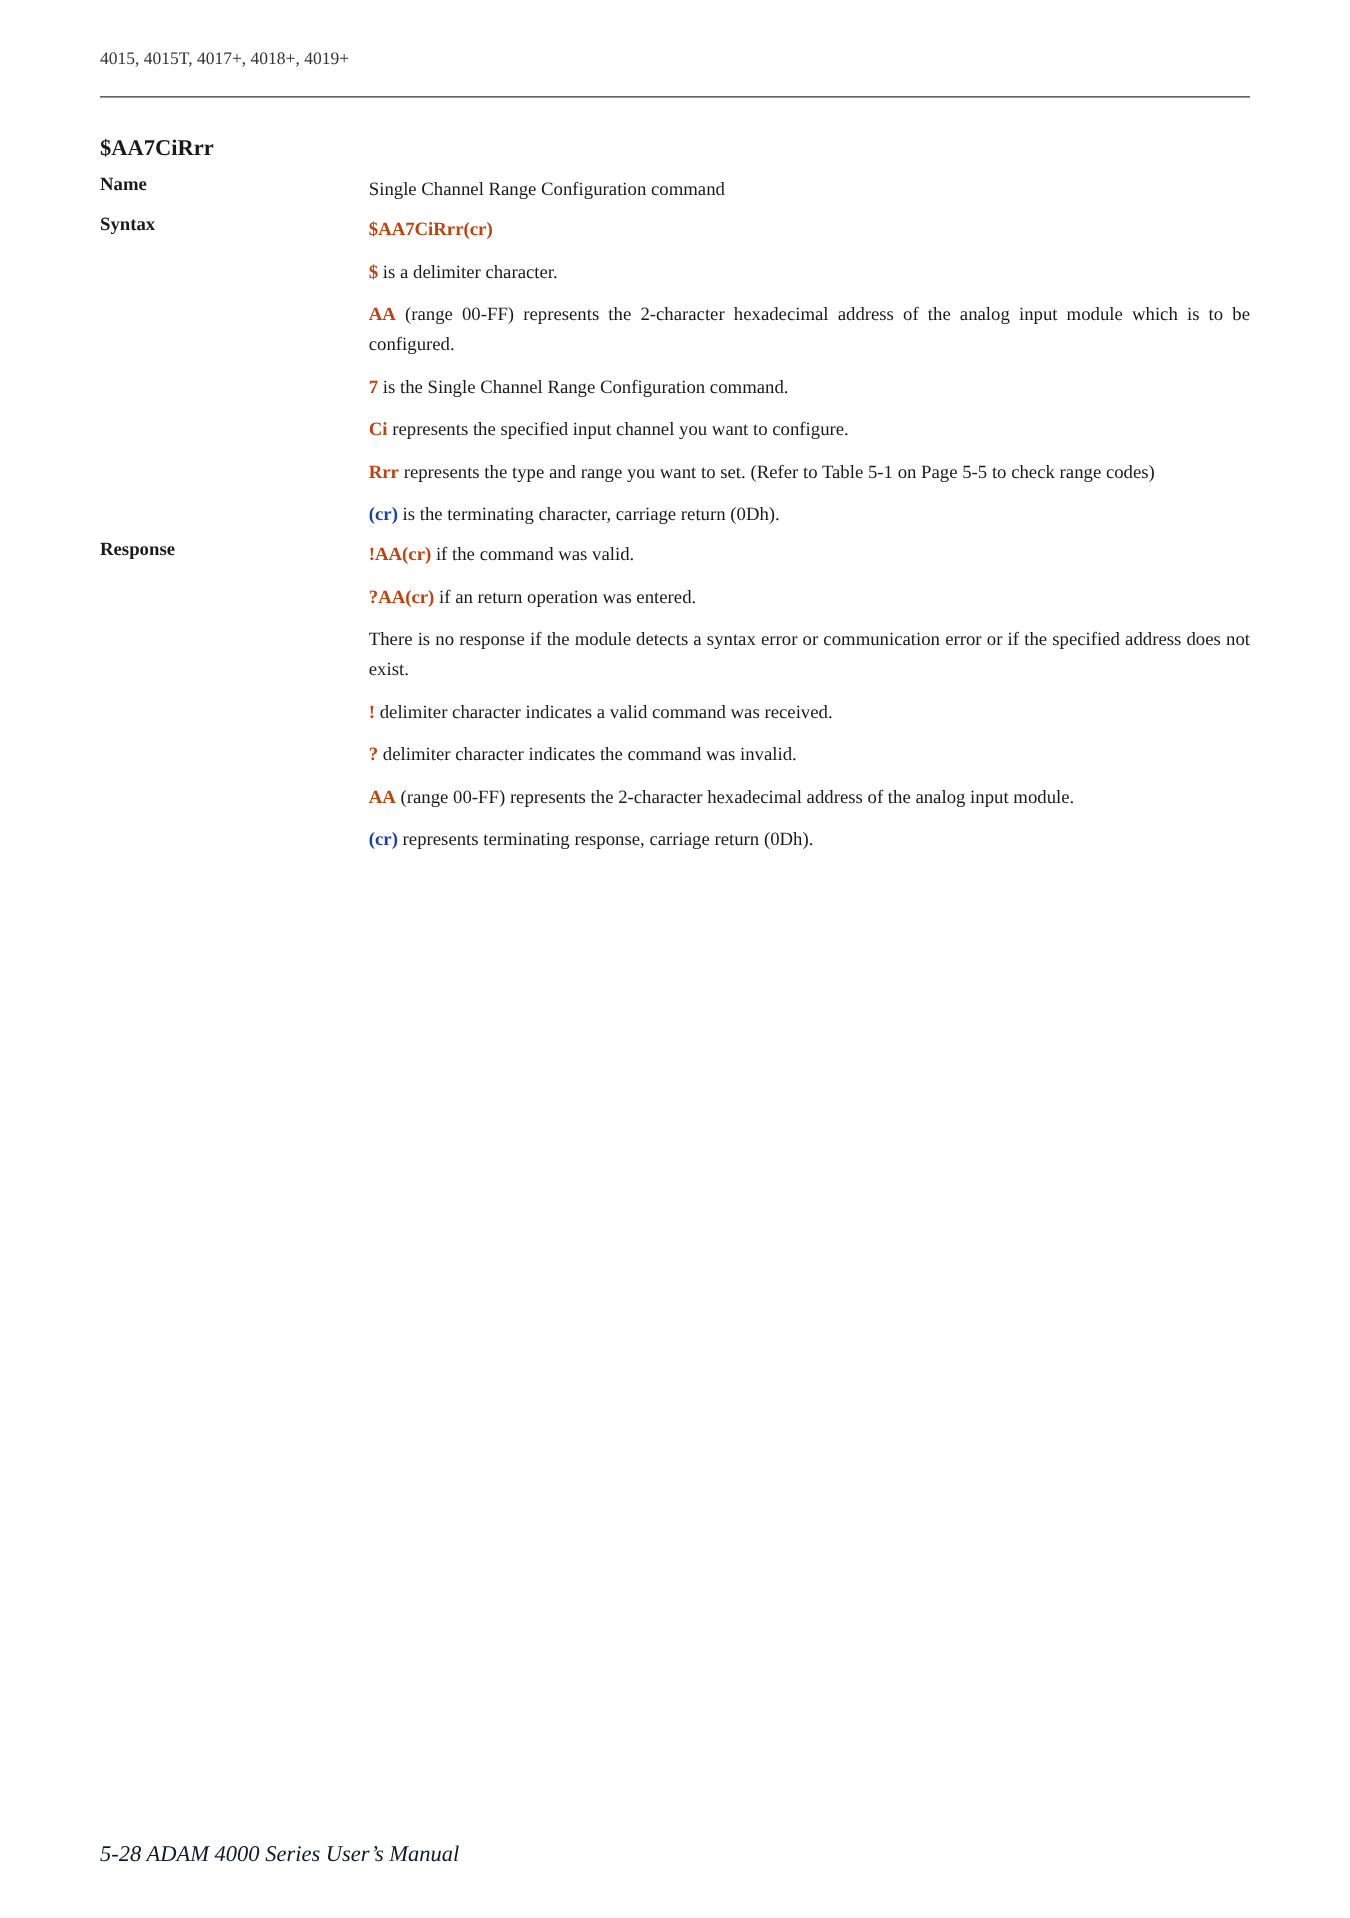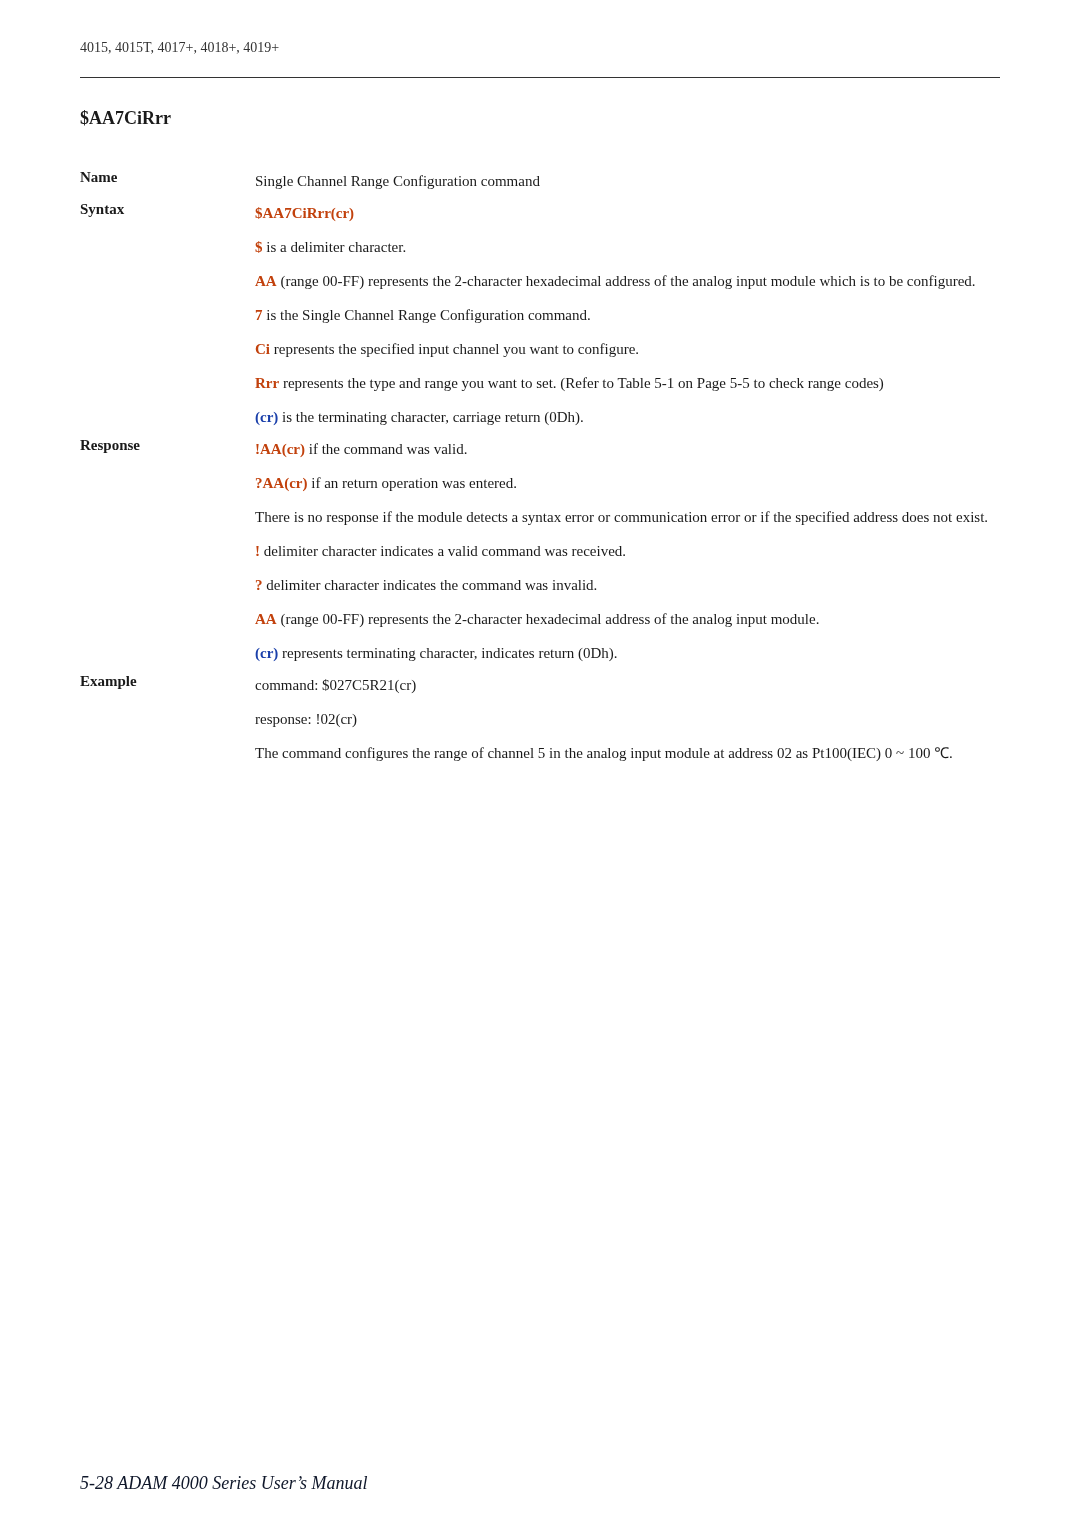--- a/index.html
+++ b/index.html
@@ -23,21 +23,21 @@
       padding-bottom: 21px;
       margin-bottom: 30px;
       font-size: 14px;
       color: #333;
     }
 
     .command-title {
       font-size: 18px;
       font-weight: bold;
       color: #1a1a1a;
-      margin-bottom: 36px;
+      margin-bottom: 7px;
     }
 
     .content-table {
       width: 100%;
       border-collapse: collapse;
     }
 
     .content-table tr {
       vertical-align: top;
     }
@@ -56,20 +56,21 @@
     }
 
     .value-cell {
       font-size: 15px;
       line-height: 1.6;
       text-align: justify;
     }
 
     .value-cell p {
       margin-bottom: 10px;
+      margin-left: 40px;
     }
 
     .value-cell p:last-child {
       margin-bottom: 0;
     }
 
     .blue {
       color: #c2410c;
       font-weight: bold;
     }
@@ -123,28 +124,20 @@
 
   <tr>
     <td class="label-cell">Response</td>
     <td class="value-cell">
       <p><span class="blue">!AA(cr)</span><span> if the command was valid.</span></p>
       <p><span class="blue">?AA(cr)</span><span> if an return operation was entered.</span></p>
       <p>There is no response if the module detects a syntax error or communication error or if the specified address does not exist.</p>
       <p><span class="blue">!</span><span> delimiter character indicates a valid command was received.</span></p>
       <p><span class="blue">?</span><span> delimiter character indicates the command was invalid.</span></p>
       <p><span class="blue">AA</span><span> (range 00-FF) represents the 2-character hexadecimal address of the analog input module.</span></p>
-      <p><span class="blue-paren">(cr)</span><span> represents terminating character, indicates return (0Dh).</span></p>
+      <p><span class="blue-paren">(cr)</span><span> represents terminating response, carriage return (0Dh).</span></p>
     </td>
   </tr>
 
-  <tr>
-    <td class="label-cell">Example</td>
-    <td class="value-cell">
-      <p>command: $027C5R21(cr)</p>
-      <p>response: !02(cr)</p>
-      <p>The command configures the range of channel 5 in the analog input module at address 02 as Pt100(IEC) 0 ~ 100 ℃.</p>
-    </td>
-  </tr>
 </tbody>
   </table>
 
 <div class="page-footer">5-28 ADAM 4000 Series User’s Manual</div>
 
 </body></html>

